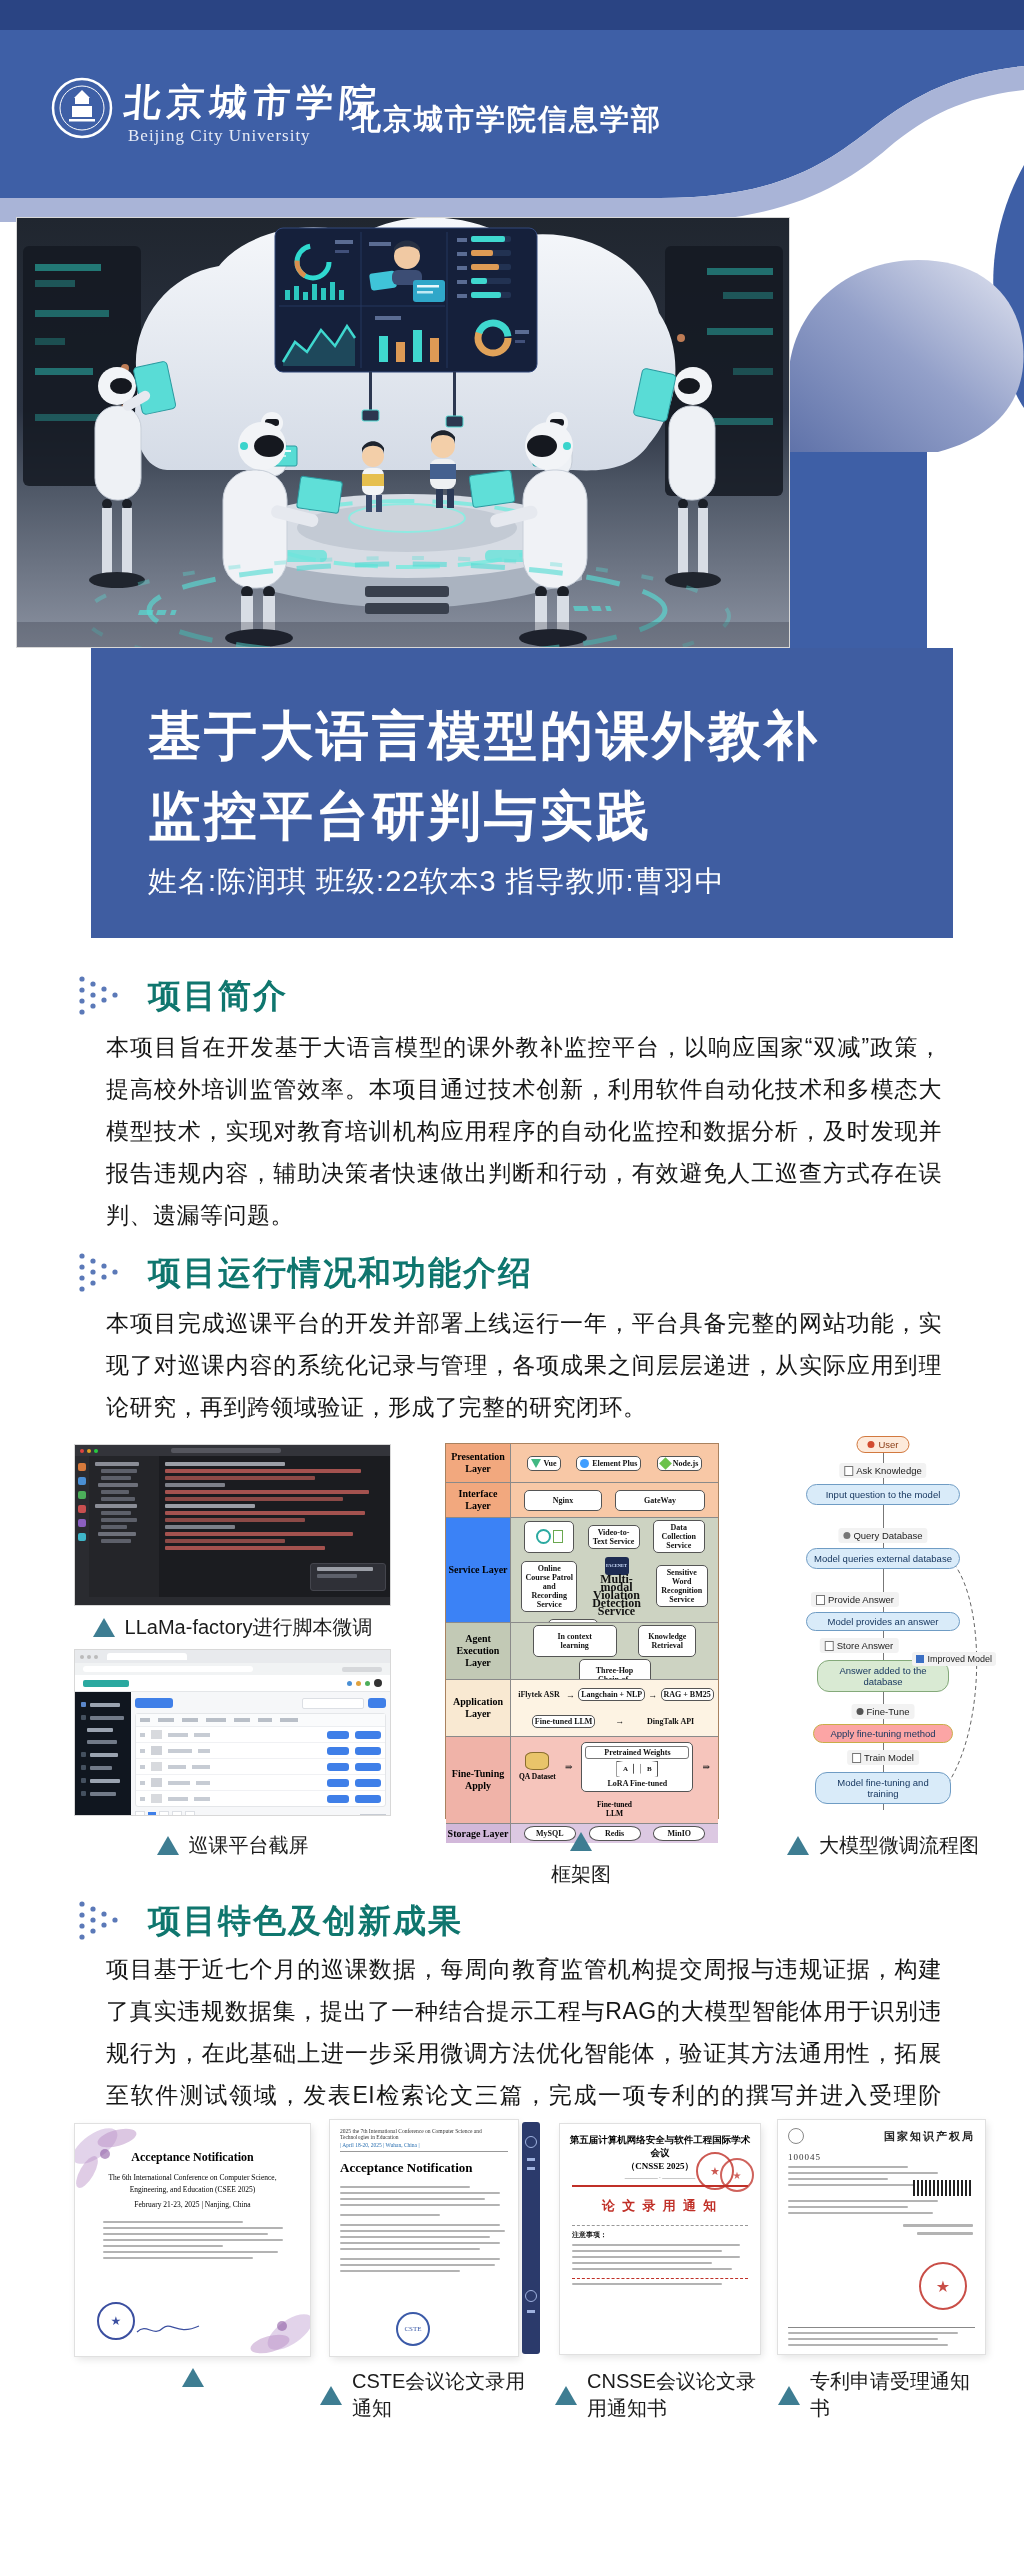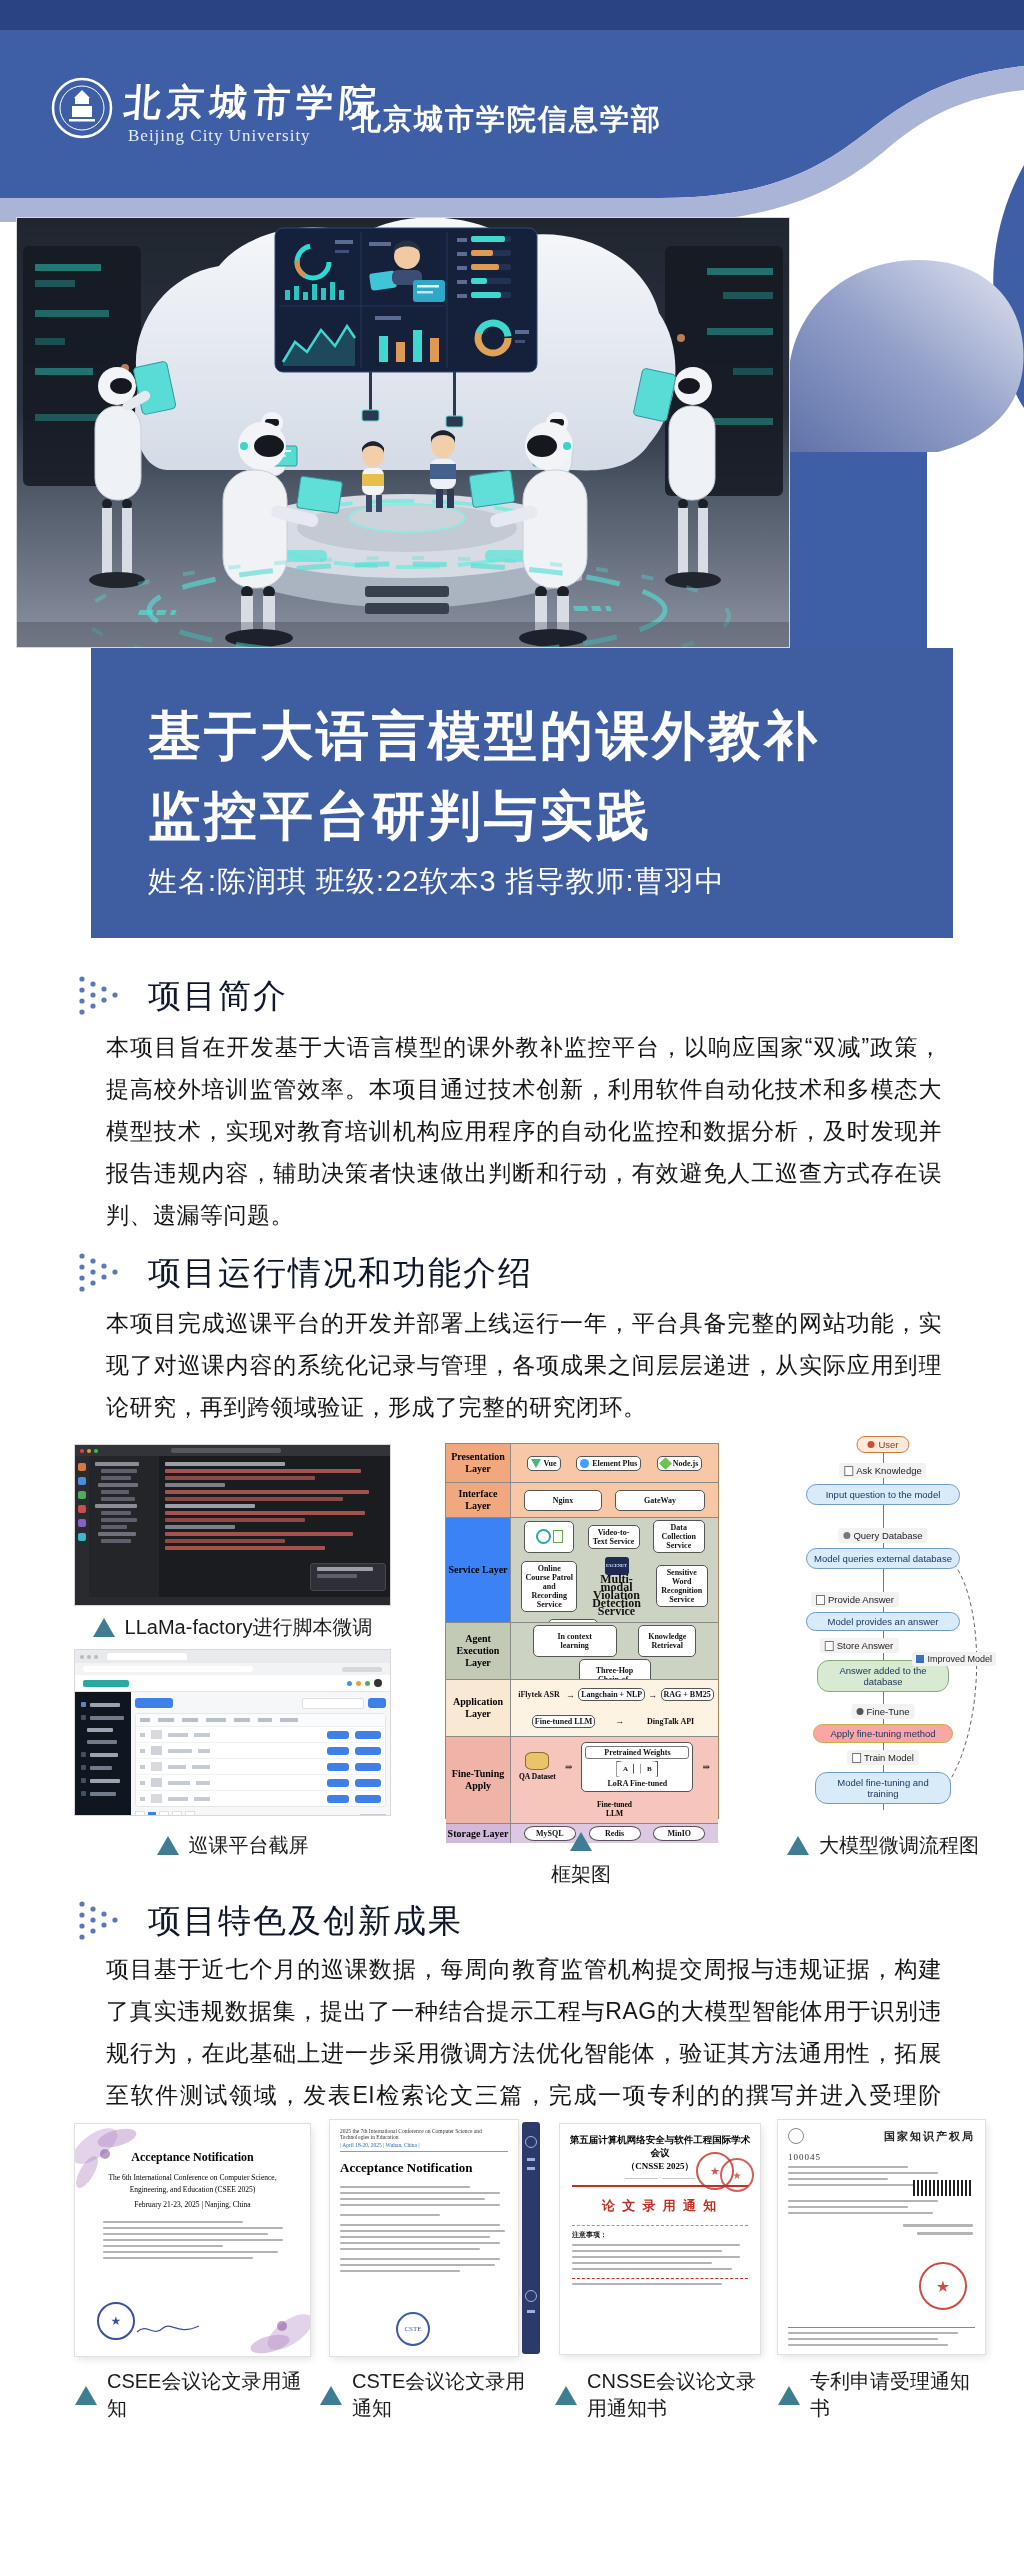--- a/index.html
+++ b/index.html
@@ -1,20 +1,20 @@
 <!DOCTYPE html>
 <html><head>
 <meta charset="utf-8">
 <style>
   html,body{margin:0;padding:0;background:#ffffff;}
   body{font-family:"Liberation Sans","DejaVu Sans",sans-serif;}
   #poster{position:relative;width:1024px;height:2560px;background:#fff;overflow:hidden;}
   .abs{position:absolute;}
   
-  .sec-head{font-size:33px;font-weight:normal;color:#0f172a;letter-spacing:2px;}
+  .sec-head{font-size:33px;font-weight:bold;color:#0f766e;letter-spacing:2px;}
   .body-text{font-size:23px;line-height:42px;color:#161616;text-align:justify;letter-spacing:.5px;}
   
   .dots-icon svg circle{fill:#5b79b8;}
   
   .fig-cap{display:flex;align-items:center;justify-content:center;gap:10px;font-size:20px;color:#1c1c1c;}
   .tri{width:0;height:0;border-left:11px solid transparent;border-right:11px solid transparent;border-bottom:19px solid #3e7d92;}
   
   .title-block{background:#3f5da1;}
   .title-line{color:#fff;font-size:53px;font-weight:bold;letter-spacing:3px;line-height:80px;}
   .title-meta{color:#fff;font-size:29px;letter-spacing:1px;}
@@ -788,21 +788,20 @@
     <div class="seal" style="right:18px;bottom:44px;width:44px;height:44px;border:2.5px solid #c03028;color:#c03028;font-size:16px;opacity:.85;">★</div>
     <div style="position:absolute;bottom:8px;left:10px;right:10px;border-top:1px solid #888;padding-top:4px;">
       <div class="gline" style="width:170px;margin:0;"></div>
       <div class="gline" style="width:150px;margin:4px 0 0 0;"></div>
       <div class="gline" style="width:160px;margin:4px 0 0 0;"></div>
     </div>
   </div>
 
   <div class="abs fig-cap" style="left:75px;top:2368px;width:235px;">
     <span class="tri"></span>
-    <span>CSEE会议论文录用通知</span>
   </div>
   <div class="abs fig-cap" style="left:320px;top:2368px;width:225px;">
     <span class="tri"></span>
     <span>CSTE会议论文录用通知</span>
   </div>
   <div class="abs fig-cap" style="left:555px;top:2368px;width:215px;">
     <span class="tri"></span>
     <span>CNSSE会议论文录用通知书</span>
   </div>
   <div class="abs fig-cap" style="left:778px;top:2368px;width:207px;">

